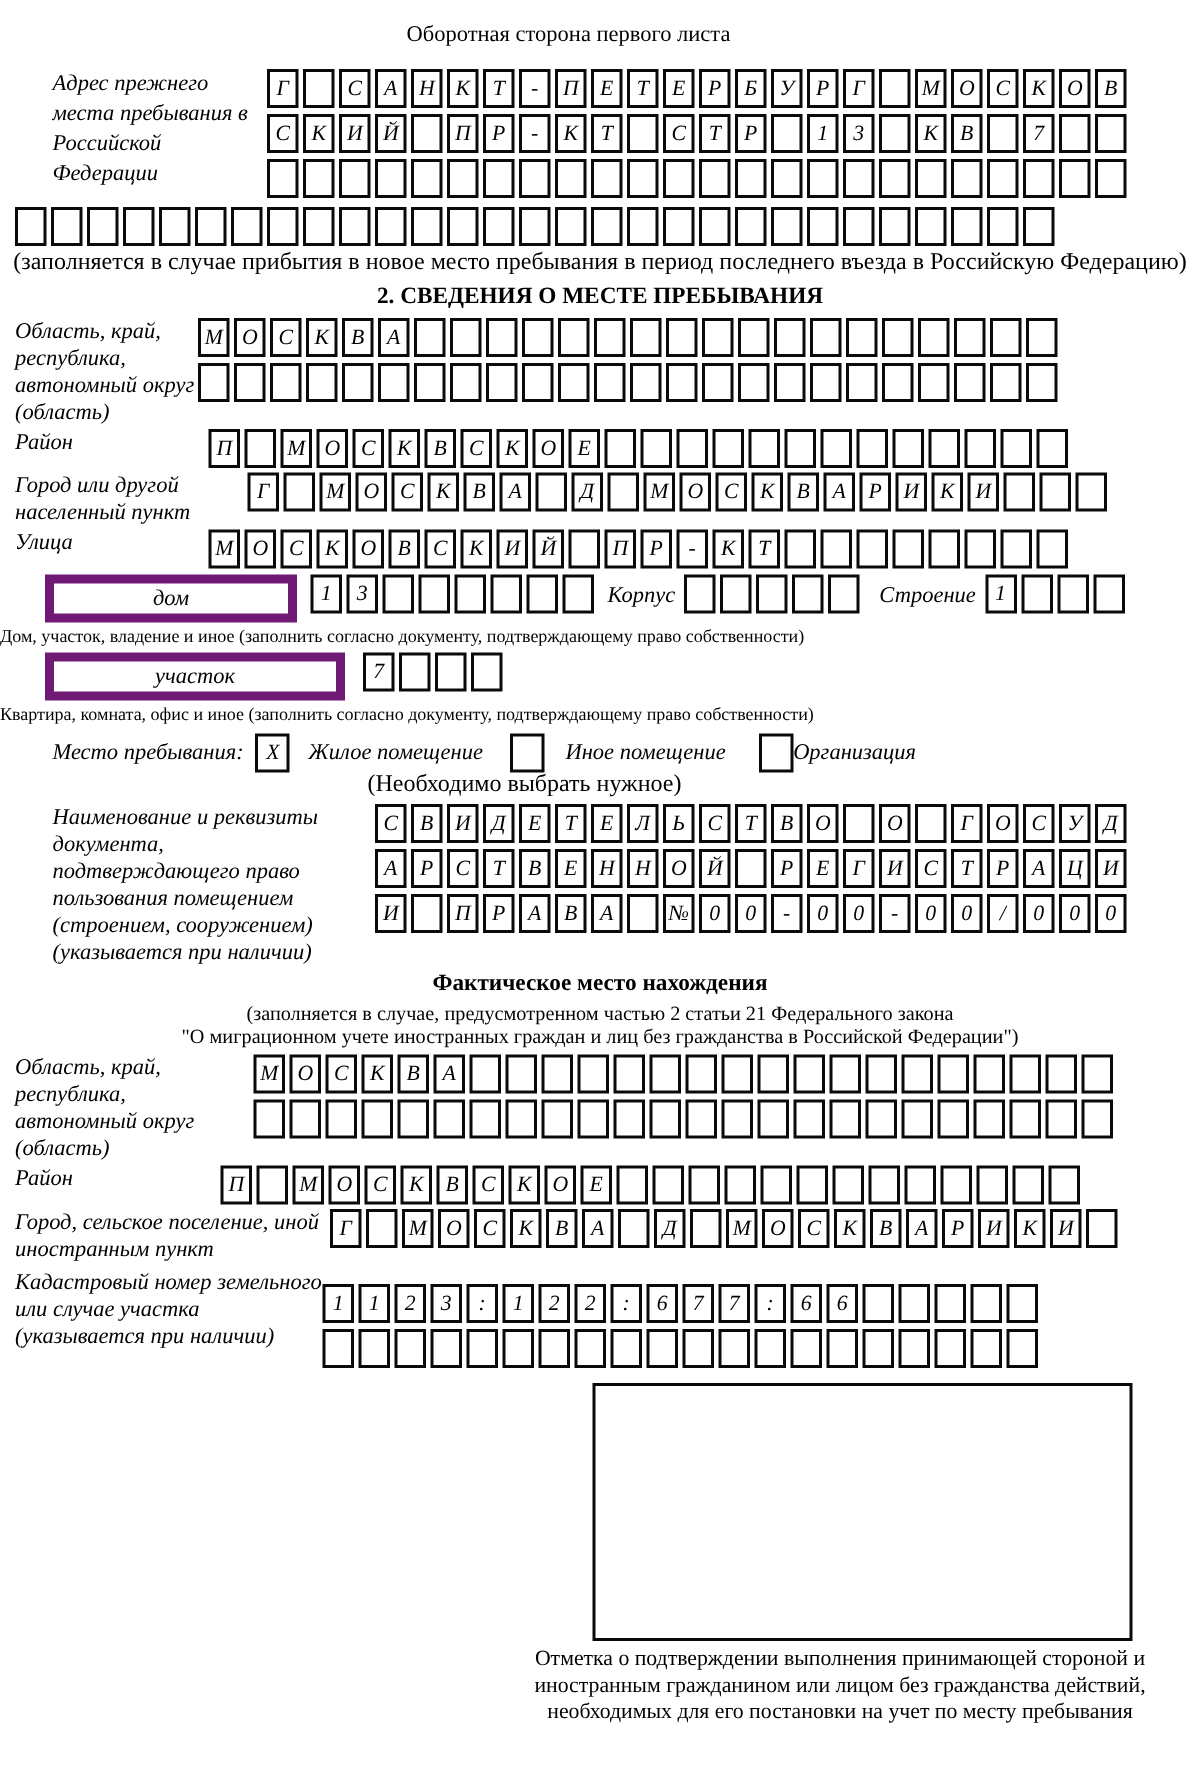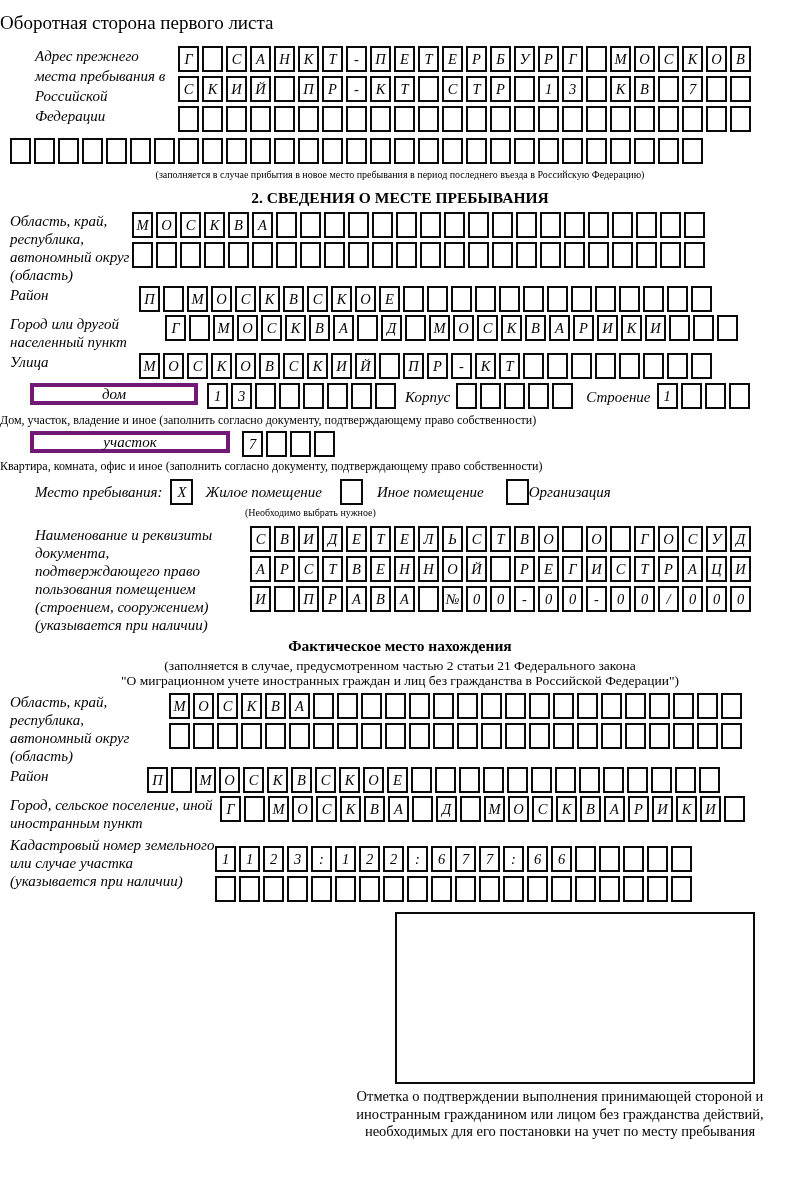--- a/index.html
+++ b/index.html
@@ -1,34 +1,34 @@
 <!DOCTYPE html>
 <html><head>
 <meta charset="utf-8">
 <style>
   * { box-sizing: border-box; margin: 0; padding: 0; }
   html, body { background: #ffffff; }
   body { width: 800px; font-family: "Liberation Serif", "DejaVu Serif", serif; color: #000; }
   .page { position: relative; width: 800px; height: 1180px; background: #fff; padding-top: 14px; overflow: hidden; }
 
-  .note { text-align: left; padding-right: 42px; font-size: 19px; line-height: 18px; }
+  .note { text-align: center; padding-right: 42px; font-size: 15px; line-height: 18px; }
 
   .frow { display: flex; align-items: flex-start; font-style: italic; }
   .flabel { font-size: 15px; line-height: 18px; flex: 0 0 auto; }
   .rowstack .cells { margin-bottom: 4px; }
   .cells { display: flex; }
   .cell { flex: 0 0 auto; width: 21px; height: 26px; border: 2px solid #0a0a0a;
           margin-right: 3px; display: flex; align-items: center; justify-content: center;
           font-size: 14.5px; line-height: 1; }
 
-  .caption-c { text-align: center; font-size: 10px; line-height: 15px; }
+  .caption-c { text-align: center; font-size: 16px; line-height: 15px; }
   .caption-l { font-size: 12px; line-height: 15px; }
   .sec-title { text-align: center; font-weight: bold; font-size: 15.5px; line-height: 19px; }
 
-  .widebox { border: 4px solid #701a75; height: 22px; display: flex; align-items: center;
+  .widebox { border: 6px solid #701a75; height: 32px; display: flex; align-items: center;
              justify-content: center; font-size: 15px; flex: 0 0 auto; }
   .cbox { width: 23px; height: 26px; border: 2px solid #0a0a0a; display: inline-flex;
           align-items: center; justify-content: center; font-size: 14.5px; flex: 0 0 auto; }
   .opt-label { font-size: 15px; line-height: 26px; }
 
   .stamp-box { border: 2px solid #0a0a0a; width: 360px; height: 172px; margin-left: 395px; background: #fff; }
   .stamp-caption { width: 430px; margin-left: 345px; text-align: center; font-size: 14.5px; line-height: 17.5px; }
 
   
   .mt2{margin-top:2px}.mt3{margin-top:3px}.mt4{margin-top:4px}.mt5{margin-top:5px}.mt6{margin-top:6px}.mt10{margin-top:10px}.mt14{margin-top:14px}

